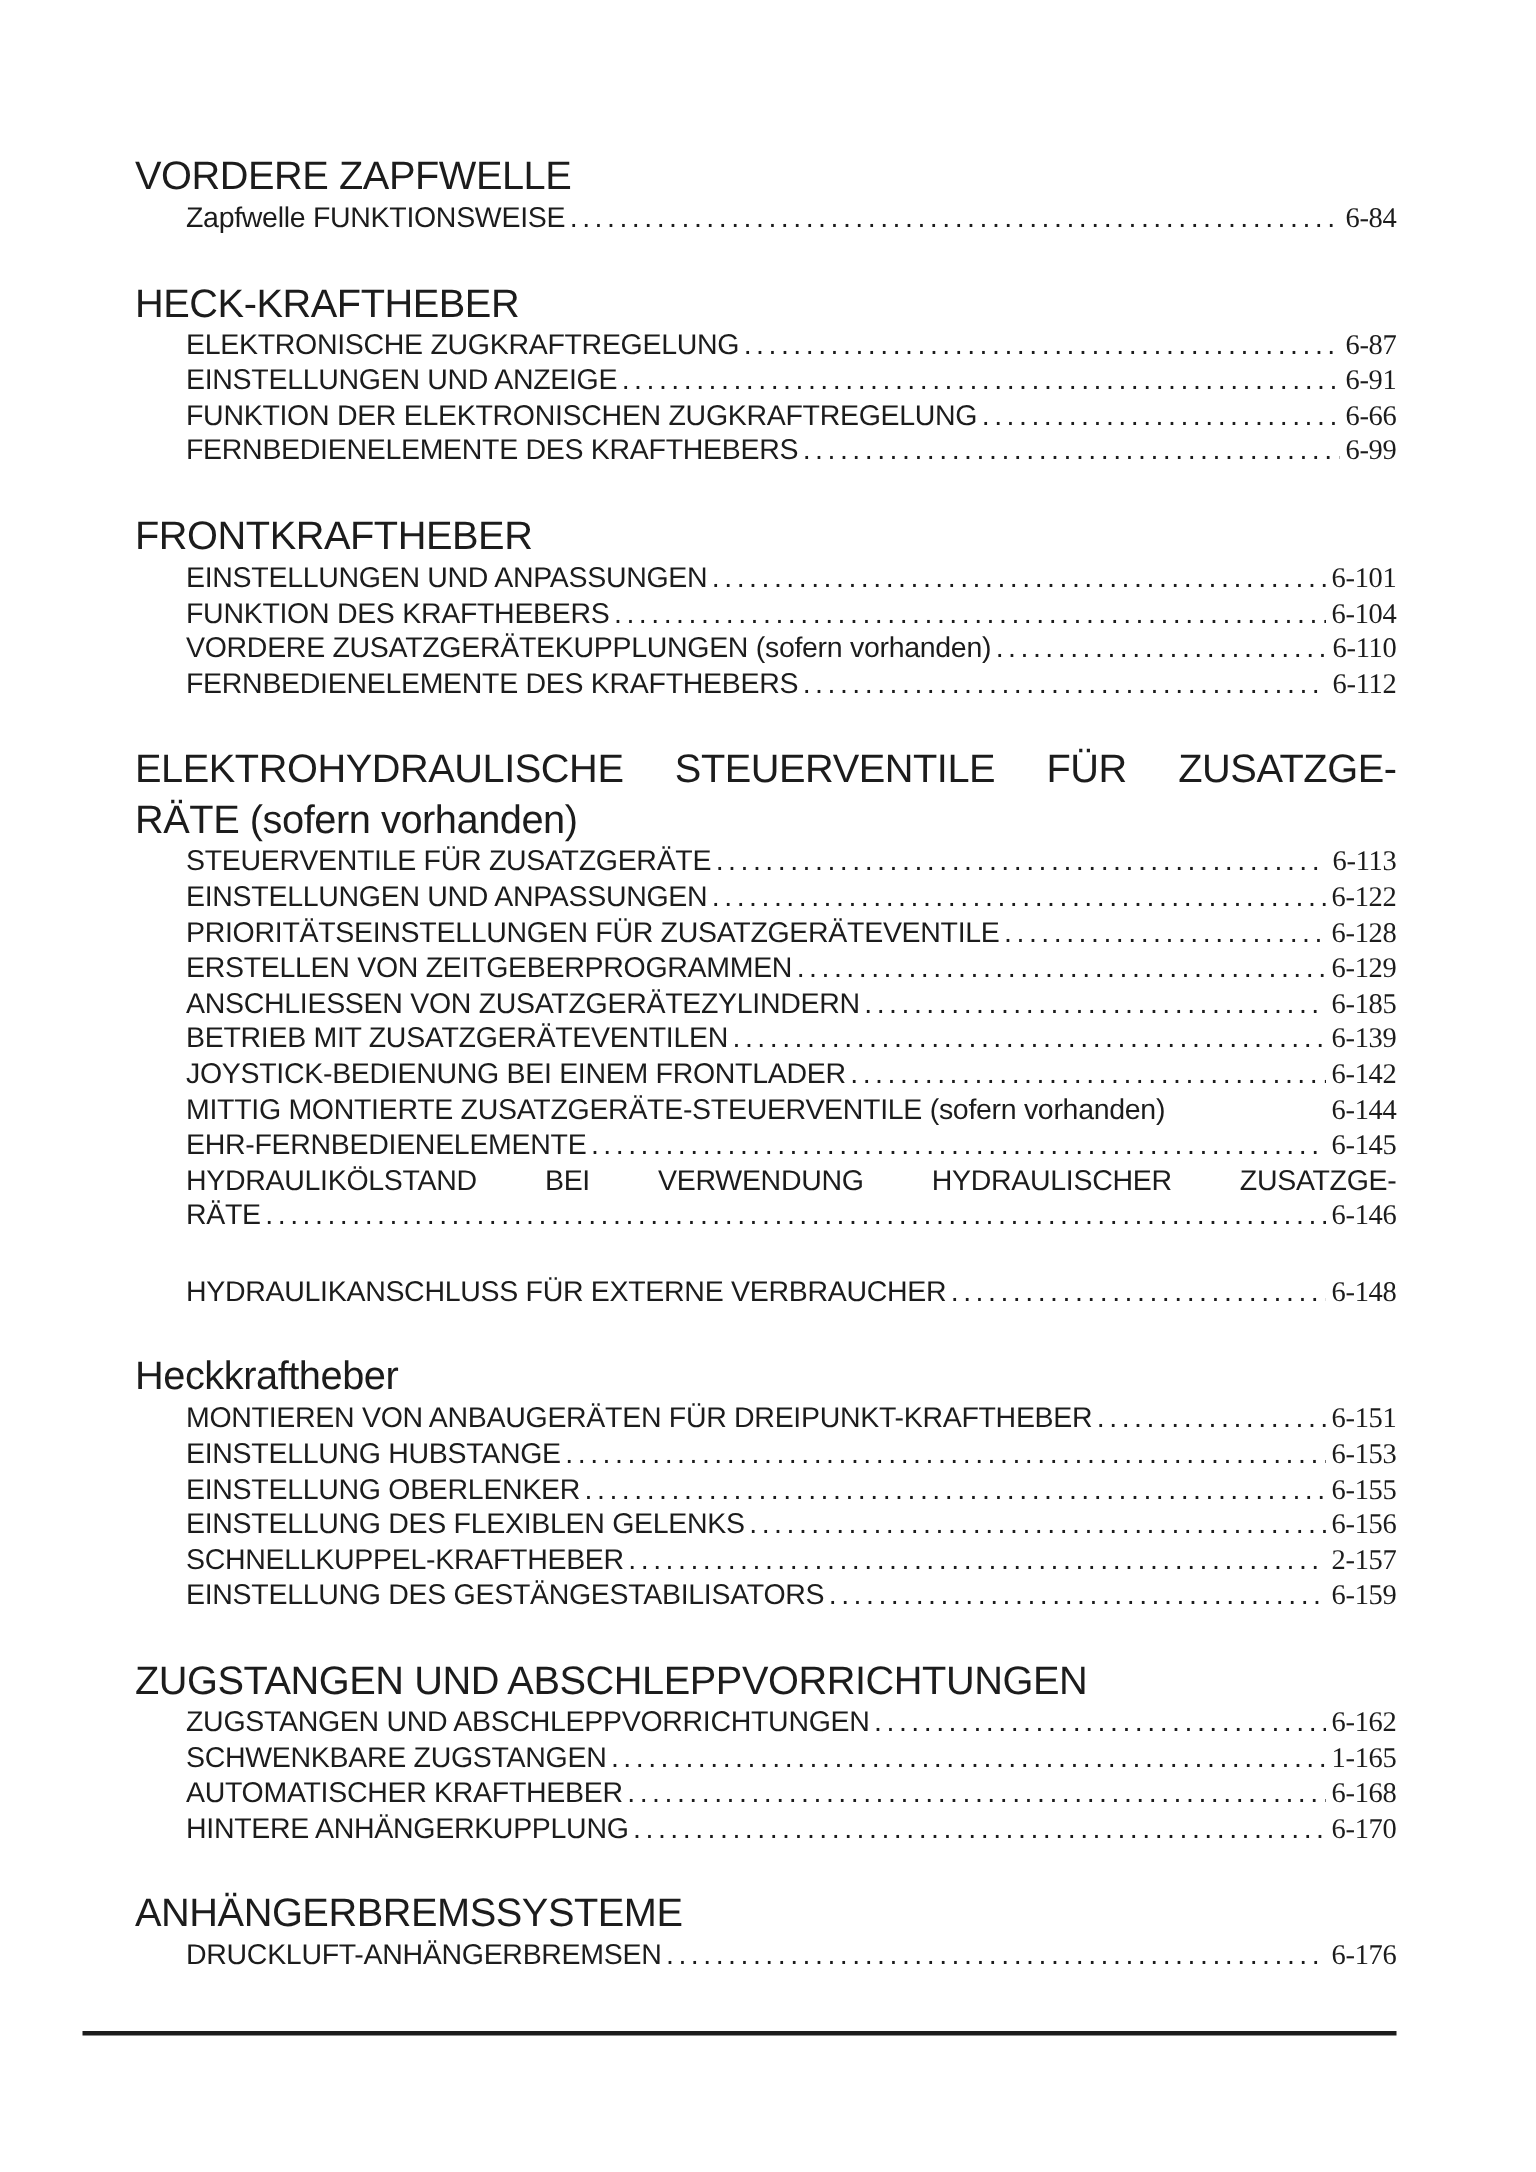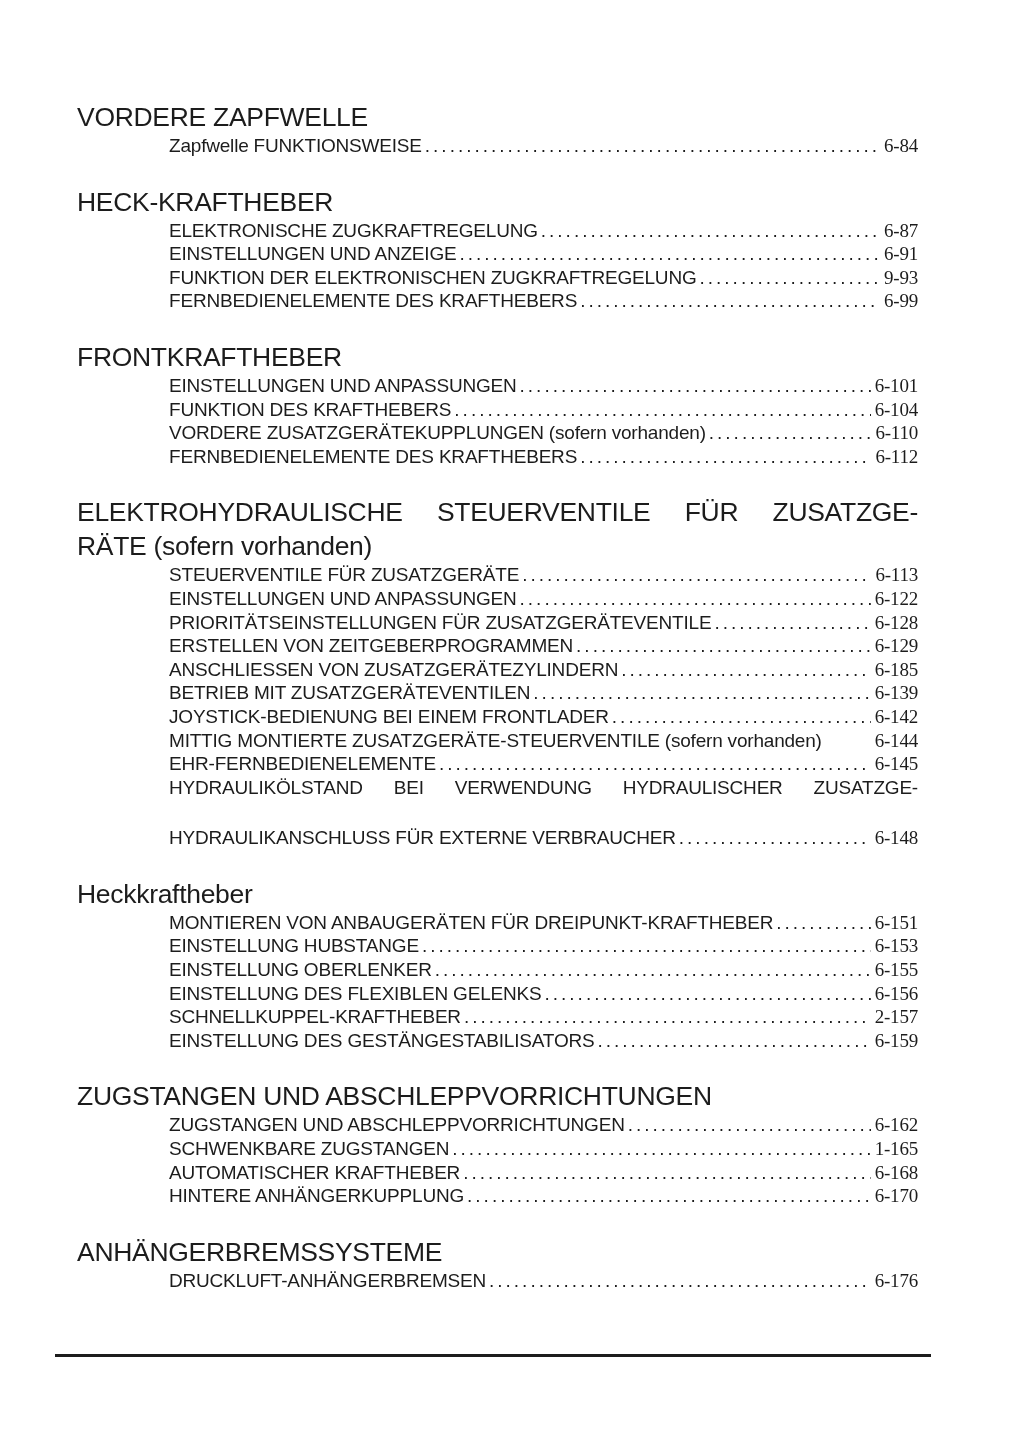--- a/index.html
+++ b/index.html
@@ -12,38 +12,38 @@
     width: 1024px;
     height: 1448px;
     background: #ffffff;
     overflow: hidden;
     font-family: "Liberation Sans", sans-serif;
     color: #1c1c1c;
     -webkit-font-smoothing: antialiased;
   }
   .content {
     position: absolute;
-    left: 77px;
+    left: 90px;
     top: 100px;
     width: 841px;
   }
   .toc-section { margin: 0 0 27px 0; }
   .section-heading { margin: 0; }
   .heading-line {
     font-size: 26.5px;
     line-height: 34px;
     letter-spacing: -0.3px;
     white-space: nowrap;
   }
   .heading-line.just {
     white-space: normal;
     text-align: justify;
     text-align-last: justify;
   }
-  .entries { margin-left: 92px; }
+  .entries { margin-left: 34px; }
   .entry { margin: 0; }
   .entry-row {
     display: flex;
     align-items: baseline;
     font-size: 19px;
     line-height: 23.6px;
     letter-spacing: -0.2px;
   }
   .entry-justline {
     font-size: 19px;
@@ -111,21 +111,21 @@
             <div class="entry-row">
               <span class="label">EINSTELLUNGEN UND ANZEIGE</span>
               <span class="dots"></span>
               <span class="pg">6-91</span>
             </div>
           </div>
           <div class="entry">
             <div class="entry-row">
               <span class="label">FUNKTION DER ELEKTRONISCHEN ZUGKRAFTREGELUNG</span>
               <span class="dots"></span>
-              <span class="pg">9-93</span>
+              <span class="pg">6-66</span>
             </div>
           </div>
           <div class="entry">
             <div class="entry-row">
               <span class="label">FERNBEDIENELEMENTE DES KRAFTHEBERS</span>
               <span class="dots"></span>
               <span class="pg">6-99</span>
             </div>
           </div>
         </div>
@@ -229,20 +229,25 @@
           </div>
           <div class="entry">
             <div class="entry-row">
               <span class="label">EHR-FERNBEDIENELEMENTE</span>
               <span class="dots"></span>
               <span class="pg">6-145</span>
             </div>
           </div>
           <div class="entry">
             <div class="entry-justline">HYDRAULIKÖLSTAND BEI VERWENDUNG HYDRAULISCHER ZUSATZGE-</div>
+            <div class="entry-row">
+              <span class="label">RÄTE</span>
+              <span class="dots"></span>
+              <span class="pg">6-146</span>
+            </div>
           </div>
         </div>
       </section>
       <section class="toc-section">
         <div class="entries">
           <div class="entry">
             <div class="entry-row">
               <span class="label">HYDRAULIKANSCHLUSS FÜR EXTERNE VERBRAUCHER</span>
               <span class="dots"></span>
               <span class="pg">6-148</span>

